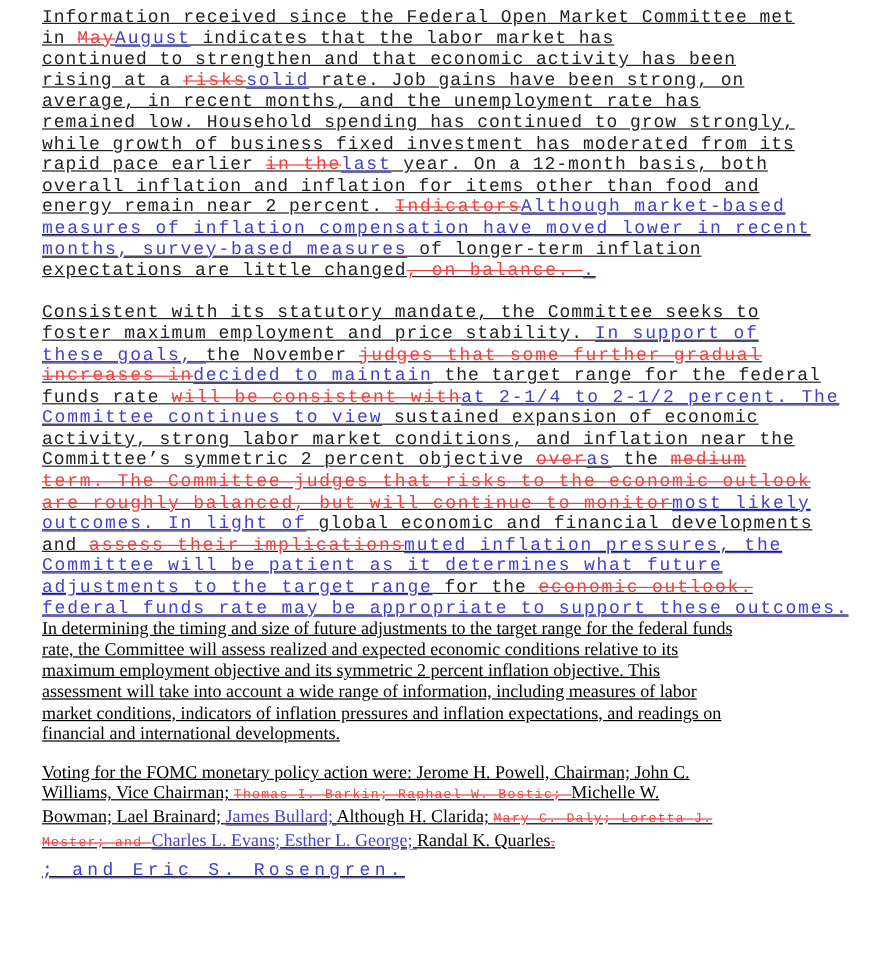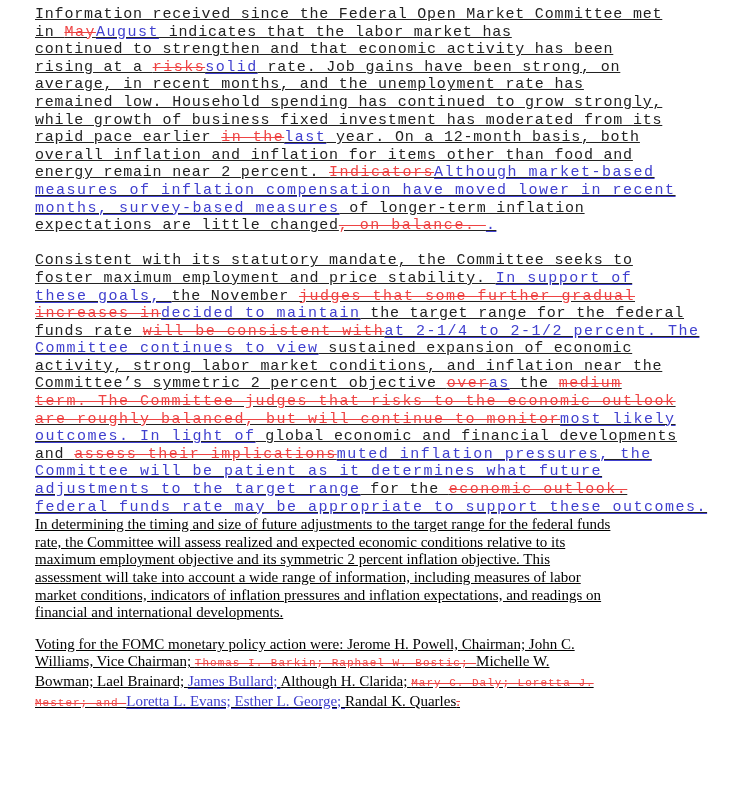--- a/index.html
+++ b/index.html
@@ -95,14 +95,15 @@
 </span><span class="seg-ins">federal funds rate may be appropriate to support these outcomes.</span></div>
     <div class="para serif" id="para-4"><span class="seg-normal">In determining the timing and size of future adjustments to the target range for the federal funds
 rate, the Committee will assess realized and expected economic conditions relative to its
 maximum employment objective and its symmetric 2 percent inflation objective. This
 assessment will take into account a wide range of information, including measures of labor
 market conditions, indicators of inflation pressures and inflation expectations, and readings on
 financial and international developments.</span></div>
     <div class="para serif" id="para-5"><span class="seg-normal">Voting for the FOMC monetary policy action were: Jerome H. Powell, Chairman; John C.
 Williams, Vice Chairman; </span><span class="seg-del m">Thomas I. Barkin; Raphael W. Bostic; </span><span class="seg-normal">Michelle W.
 Bowman; Lael Brainard; </span><span class="seg-ins">James Bullard; </span><span class="seg-normal">Although H. Clarida; </span><span class="seg-del m">Mary C. Daly; Loretta J.
-Mester; and </span><span class="seg-ins">Loretta L. Evans; Esther L. George; </span><span class="seg-normal">Randal K. Quarles</span><span class="seg-del">.</span></div>
+Mester; and </span><span class="seg-ins">Charles L. Evans; Esther L. George; </span><span class="seg-normal">Randal K. Quarles</span><span class="seg-del">.</span></div>
+    <div class="para mono" id="para-6"><span class="seg-ins wide">; and Eric S. Rosengren.</span></div>
   </div>
 
 </body></html>

